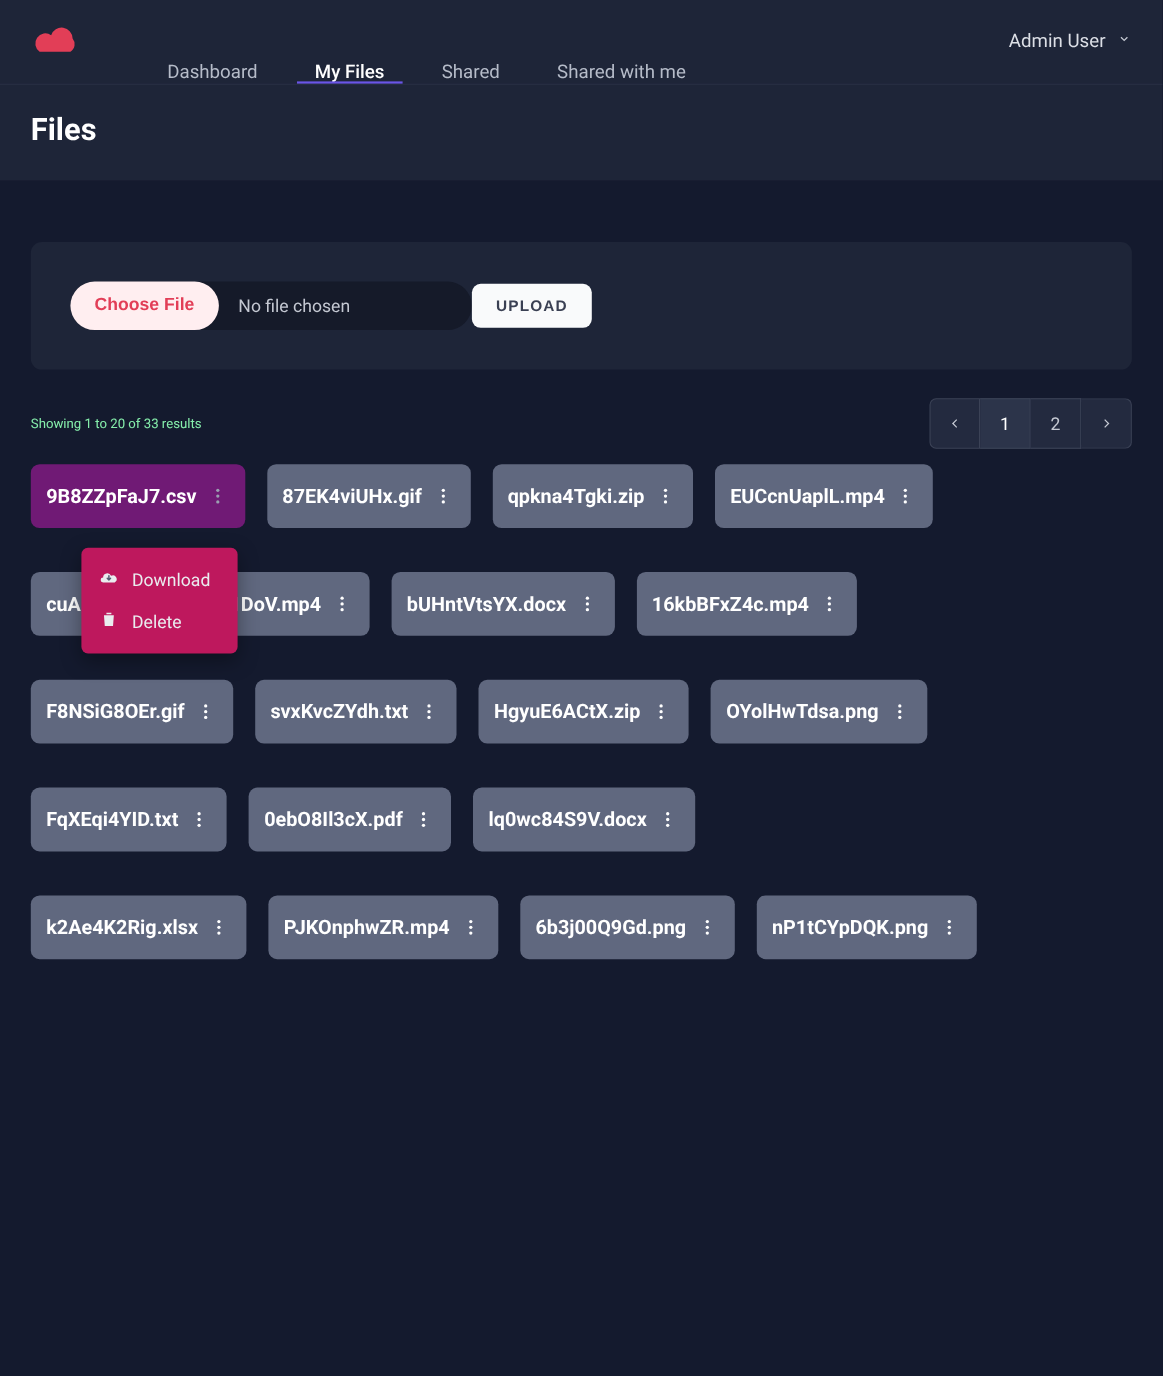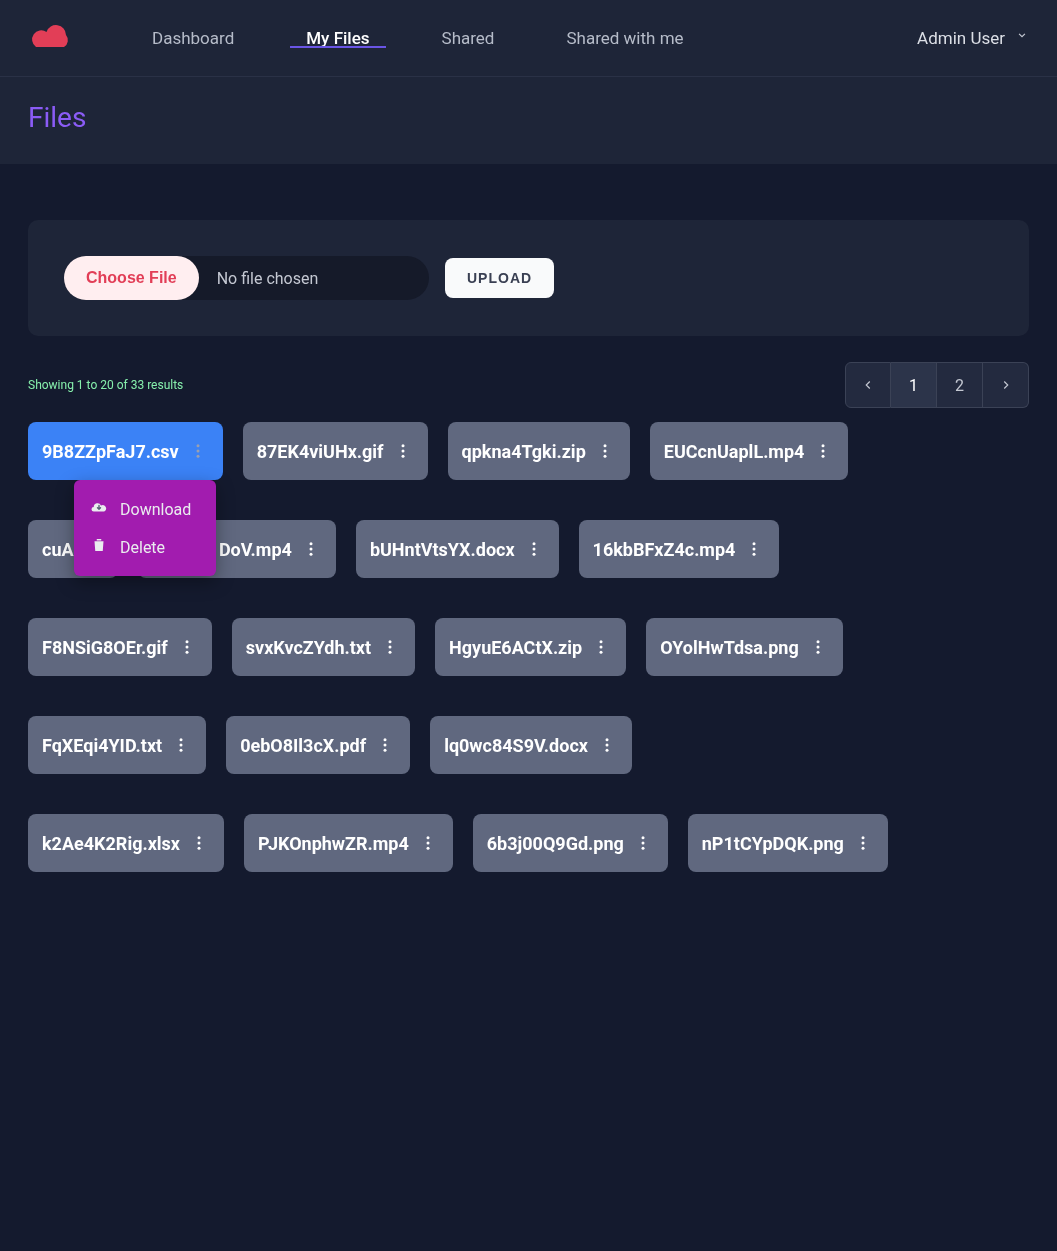--- a/index.html
+++ b/index.html
@@ -23,22 +23,21 @@
     .logo {
       width: 50px;
       height: 50px;
       margin-right: 48px;
       display: flex;
       align-items: center;
     }
     .nav-tabs {
       display: flex;
       height: 100%;
-      align-items: center;
-      gap: 20px;
+      align-items: flex-end;
     }
     .nav-tab {
       display: flex;
       align-items: center;
       padding: 0 26px;
       font-size: 17px;
       color: #b6bcc9;
       cursor: pointer;
       position: relative;
     }
@@ -66,36 +65,35 @@
     .chevron-down { width: 14px; height: 14px; }
 
     
     .subheader {
       background: #1e2538;
       padding: 24px 28px 30px;
       border-top: 1px solid #2a3146;
     }
     .page-title {
       font-size: 28px;
-      font-weight: 400;
-      color: #8b5cf6;
+      font-weight: 700;
+      color: #ffffff;
     }
 
     
     .main {
       padding: 56px 28px 0;
     }
 
     .upload-card {
       background: #1e2538;
       border-radius: 10px;
       padding: 36px;
       display: flex;
       align-items: center;
-      gap: 16px;
     }
     .file-picker {
       background: #151a29;
       border-radius: 22px;
       height: 44px;
       display: flex;
       align-items: center;
       width: 365px;
     }
     .choose-btn {
@@ -172,44 +170,44 @@
       color: #ffffff;
       font-size: 18px;
       font-weight: 700;
       border-radius: 8px;
       height: 58px;
       display: flex;
       align-items: center;
       padding: 0 14px;
       cursor: default;
     }
-    .file-pill.active { background: #3b82f6; }
+    .file-pill.active { background: #701a75; }
     .file-name { white-space: nowrap; }
     .dots {
       width: 22px;
       height: 22px;
       display: flex;
       align-items: center;
       justify-content: center;
       margin-left: 8px;
       cursor: pointer;
       color: #ffffff;
     }
     .file-pill.active .dots { color: #9aa0b1; }
 
     
     .break { flex-basis: 100%; height: 0; }
 
     
     .ctx-menu {
       position: absolute;
-      top: 58px;
+      top: 76px;
       left: 46px;
       width: 142px;
-      background: #a21caf;
+      background: #be185d;
       border-radius: 6px;
       padding: 10px 0;
       box-shadow: 0 6px 18px rgba(0,0,0,.35);
       z-index: 5;
     }
     .ctx-item {
       display: flex;
       align-items: center;
       gap: 12px;
       padding: 8px 16px;

